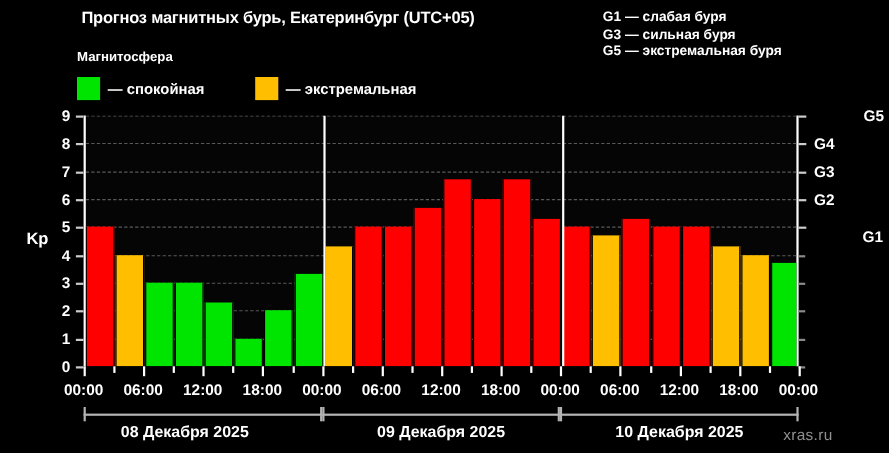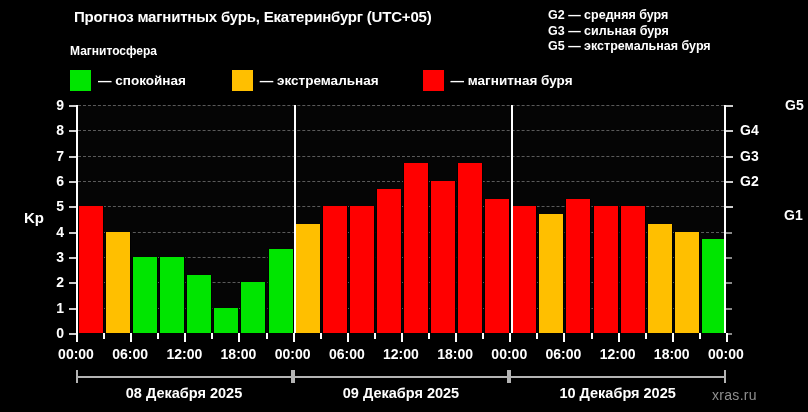--- a/index.html
+++ b/index.html
@@ -257,28 +257,24 @@
 
   <div class="mag-legend" id="mag-legend">
       <div class="mag-item">
         <span class="mag-swatch" style="background: rgb(0, 229, 0);"></span>
         <span class="mag-label">— спокойная</span>
       </div>
       <div class="mag-item" style="margin-left: 46px;">
         <span class="mag-swatch" style="background: rgb(255, 191, 0);"></span>
         <span class="mag-label">— экстремальная</span>
       </div>
-      <div class="mag-item" style="margin-left: 44px;">
-        <span class="mag-swatch" style="background: rgb(255, 0, 0);"></span>
-        <span class="mag-label">— магнитная буря</span>
-      </div>
     </div>
 
   <div class="g-legend" id="g-legend">
-      <div>G2 — средняя буря</div>
+      <div>G1 — слабая буря</div>
       <div>G3 — сильная буря</div>
       <div>G5 — экстремальная буря</div>
     </div>
 
   <div class="kp-caption">Kp</div>
   <div class="yleft-axis" id="yleft-axis">
       <div class="ylab" style="top: 228px; right: 12px;">0</div>
       <div class="ytick" style="top: 228px; right: 0px;"></div>
       <div class="ylab" style="top: 202.667px; right: 12px;">1</div>
       <div class="ytick" style="top: 202.667px; right: 0px;"></div>
@@ -404,21 +400,21 @@
       <div class="xlabel" style="left: 671.76px;">18:00</div>
       <div class="xlabel" style="left: 725.92px;">00:00</div>
     </div>
 
   <div id="daybands">
       <div class="dayband" style="left: 76px; width: 216.64px;">
         <div class="cap-l"></div>
         <div class="bar-line"></div>
         <div class="cap-r"></div>
       </div>
-      <div class="daylabel" style="left: 184px;">08 Декабря 2025</div>
+      <div class="daylabel" style="left: 168px;">08 Декабря 2025</div>
       <div class="dayband" style="left: 292.64px; width: 216.64px;">
         <div class="cap-l"></div>
         <div class="bar-line"></div>
         <div class="cap-r"></div>
       </div>
       <div class="daylabel" style="left: 400.96px;">09 Декабря 2025</div>
       <div class="dayband" style="left: 509.28px; width: 216.64px;">
         <div class="cap-l"></div>
         <div class="bar-line"></div>
         <div class="cap-r"></div>

